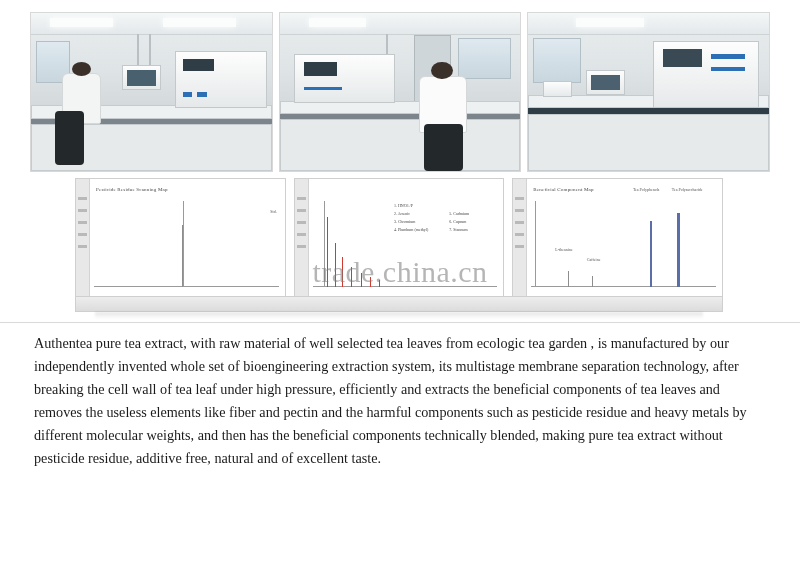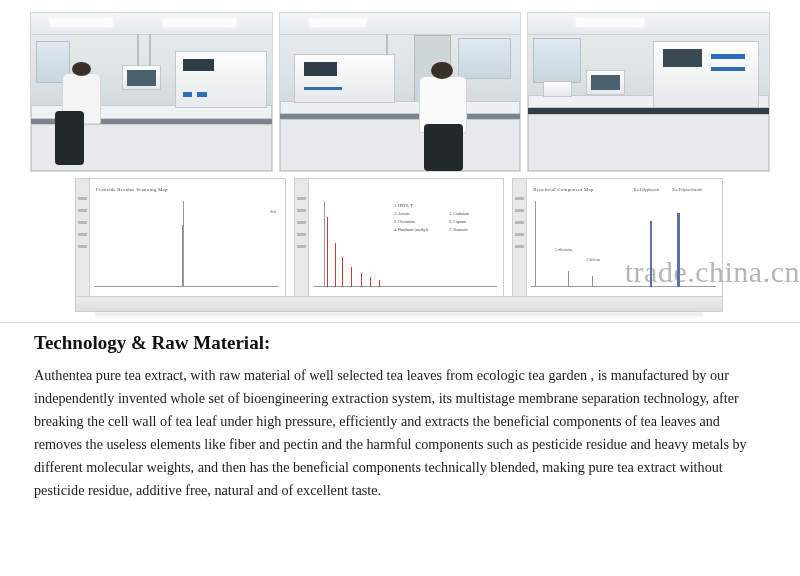--- a/index.html
+++ b/index.html
@@ -223,21 +223,21 @@
     background: linear-gradient(180deg, rgba(0,0,0,.10), rgba(0,0,0,0));
     filter: blur(1px);
   }
 
   
   .watermark {
     position: absolute;
     left: 0;
     right: 0;
     top: 255px;
-    text-align: right;
+    text-align: center;
     font-family: "Liberation Serif", serif;
     font-size: 30px;
     color: rgba(120,120,120,.55);
     letter-spacing: .5px;
     user-select: none;
     pointer-events: none;
   }
 
   
   .divider {
@@ -416,17 +416,16 @@
   </div>
 
   <div class="shelf"></div>
   <div class="shelf-shadow"></div>
 
   <div class="watermark">trade.china.cn</div>
 
   <div class="divider"></div>
 
   <div class="text-block">
-    <h2 class="heading">Technology &amp; Raw Material:</h2>
     <p class="body-copy">Authentea pure tea extract, with raw material of well selected tea leaves from ecologic tea garden , is manufactured by our independently invented whole set of bioengineering extraction system, its multistage membrane separation technology, after breaking the cell wall of tea leaf under high pressure, efficiently and extracts the beneficial components of tea leaves and removes the useless elements like fiber and pectin and the harmful components such as pesticide residue and heavy metals by different molecular weights, and then has the beneficial components technically blended, making pure tea extract without pesticide residue, additive free, natural and of excellent taste.</p>
   </div>
 
 </div>
 
 </body></html>

